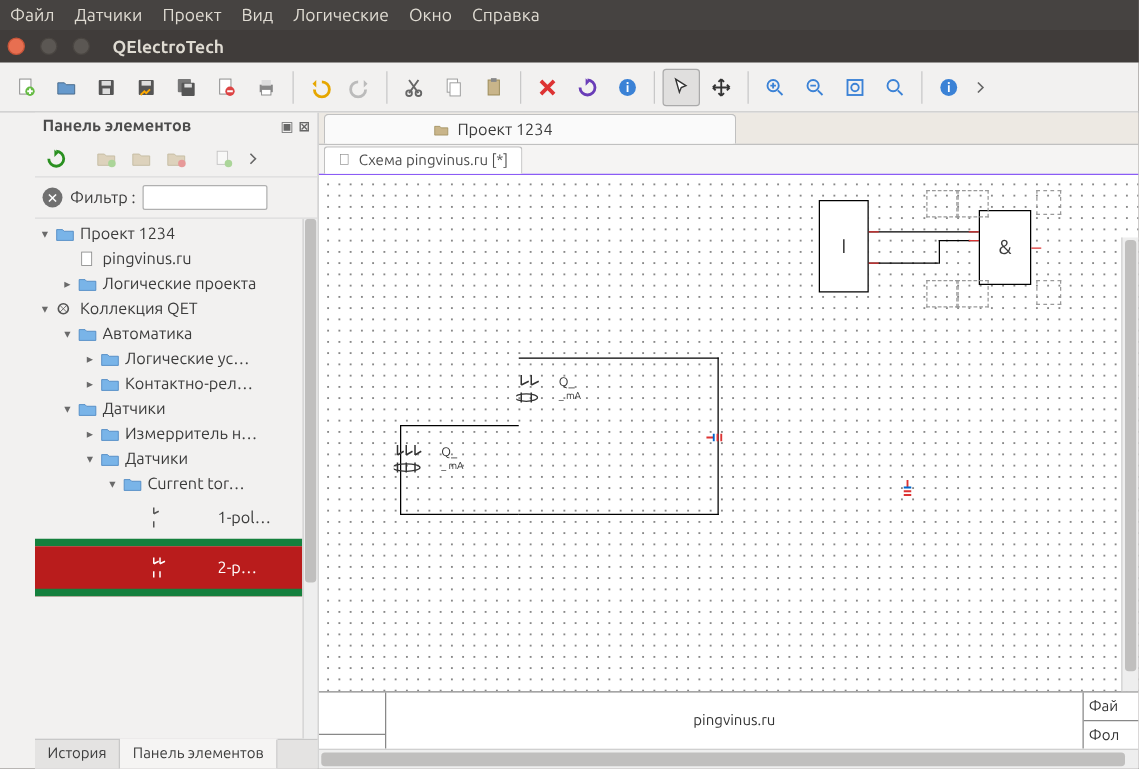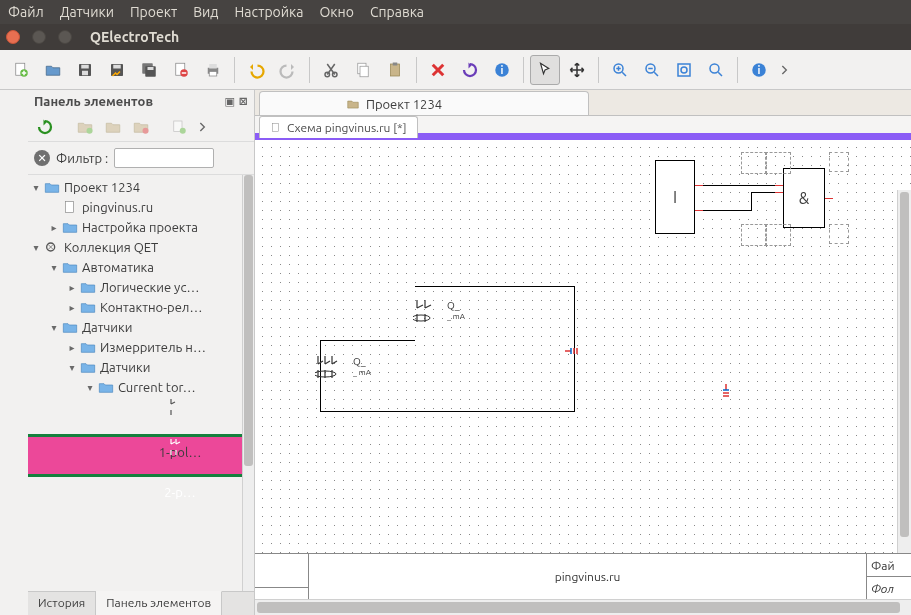--- a/index.html
+++ b/index.html
@@ -129,26 +129,25 @@
   .tree .exp{width:12px;text-align:center;color:#6a6a6a;font-size:10px;margin-right:2px;}
   .tree .folder{width:16px;height:14px;margin-right:4px;display:inline-block;}
   .tree .folder svg{width:16px;height:14px;}
   .tree .label{overflow:hidden;text-overflow:ellipsis;}
 
   .tree-scroll{width:12px;background:#eee;border-left:1px solid #d0d0d0;position:relative;}
   .tree-scroll .thumb{position:absolute;left:1px;right:1px;top:0;height:70%;background:#c0bfbe;border-radius:3px;}
   .lib-item{
     height:40px; display:flex; align-items:center; gap:28px;
     padding-left:90px;
-    border-bottom:3px solid #15803d;
+    border-bottom:6px solid #15803d;
     font-size:13px;
-    flex-direction:column;
   }
   .lib-item .glyph{width:28px;display:flex;justify-content:center;color:#555;}
-  .lib-item.selected{background:#ec4899;color:#fff;}
+  .lib-item.selected{background:#b91c1c;color:#fff;}
 
   .panel-tabs{
     display:flex;border-top:1px solid #c8c8c8;
     background:#e4e3e2;height:24px;font-size:12px;
   }
   .panel-tabs .ptab{
     padding:4px 10px;border-right:1px solid #c8c8c8;background:#e4e3e2;
   }
   .panel-tabs .ptab.active{background:#f5f4f3;border-top:1px solid #f5f4f3;margin-top:-1px;}
 
@@ -158,22 +157,22 @@
     height:26px;display:flex;align-items:flex-end;background:#ede9e3;
     border-bottom:1px solid #c0c0c0;padding-left:4px;
   }
   .doc-tab{
     background:#fafafa;border:1px solid #c0c0c0;border-bottom:none;
     border-radius:4px 4px 0 0;height:24px;padding:0 70px 0 10px;
     display:flex;align-items:center;gap:6px;font-size:13px;color:#3c3c3c;
     min-width:330px;justify-content:center;
   }
   .sub-tabs{
-    height:24px;display:flex;align-items:flex-start;background:#f5f4f3;
-    border-bottom:7px solid #8b5cf6;padding-left:4px;
+    height:24px;display:flex;align-items:center;background:#f5f4f3;
+    border-bottom:1px solid #8b5cf6;padding-left:4px;
   }
   .sub-tab{
     background:#fff;border:1px solid #c0c0c0;border-bottom:none;
     border-radius:3px 3px 0 0;height:22px;padding:0 10px;
     display:flex;align-items:center;gap:5px;font-size:12px;color:#4c4c4c;
   }
 
   .canvas-area{
     flex:1;display:flex;flex-direction:column;background:#fff;position:relative;overflow:hidden;
   }
@@ -198,21 +197,21 @@
   .vscroll .thumb{position:absolute;left:2px;right:2px;top:2px;height:95%;background:#c0bfbe;border-radius:3px;}
 </style>
 </head>
 <body>
 
 <div class="os-menubar">
   <span>Файл</span>
   <span>Датчики</span>
   <span>Проект</span>
   <span>Вид</span>
-  <span>Настройка</span>
+  <span>Логические</span>
   <span>Окно</span>
   <span>Справка</span>
 </div>
 
 <div class="titlebar">
   <span class="win-btn win-close"></span>
   <span class="win-btn win-min"></span>
   <span class="win-btn win-max"></span>
   <span class="title">QElectroTech</span>
 </div>
@@ -438,21 +437,21 @@
               <span class="folder"><svg viewBox="0 0 24 20">
                   <rect x="5" y="2" width="12" height="16" fill="#fff" stroke="#888"></rect>
                 </svg></span>
               <span class="label">pingvinus.ru</span>
             </div>
             <div class="row lvl1">
               <span class="exp">▸</span>
               <span class="folder"><svg viewBox="0 0 24 20">
                   <path d="M2 5h7l2 2h11v11H2z" fill="#79b4e8" stroke="#4a86c0"></path>
                 </svg></span>
-              <span class="label">Настройка проекта</span>
+              <span class="label">Логические проекта</span>
             </div>
             <div class="row lvl0">
               <span class="exp">▾</span>
               <span class="folder"><svg viewBox="0 0 24 20">
                   <circle cx="10" cy="10" r="6" fill="none" stroke="#555" stroke-width="2"></circle>
                   <path d="M6 6l8 8M14 6l-8 8" stroke="#555" stroke-width="1"></path>
                 </svg></span>
               <span class="label">Коллекция QET</span>
             </div>
             <div class="row lvl1">
@@ -616,21 +615,21 @@
           <div class="dashed" style="left:574px;top:84px;width:20px;height:20px;"></div>
         </div>
 
         <div class="title-block">
           <div class="cell" style="width:54px;">
               <div style="width:100%;border-bottom:1px solid #888;height:50%;"></div>
             </div>
           <div class="cell" style="flex:1;">pingvinus.ru</div>
           <div style="width:44px;display:flex;flex-direction:column;">
             <div style="flex:1;border-bottom:1px solid #888;display:flex;align-items:center;padding-left:4px;">Фай</div>
-            <div style="flex:1;display:flex;align-items:center;padding-left:4px;font-style:italic;">Фол</div>
+            <div style="flex:1;display:flex;align-items:center;padding-left:4px;">Фол</div>
           </div>
         </div>
 
         <div class="hscroll">
             <div class="thumb"></div>
           </div>
         <div class="vscroll">
             <div class="thumb"></div>
           </div>
       </div>

